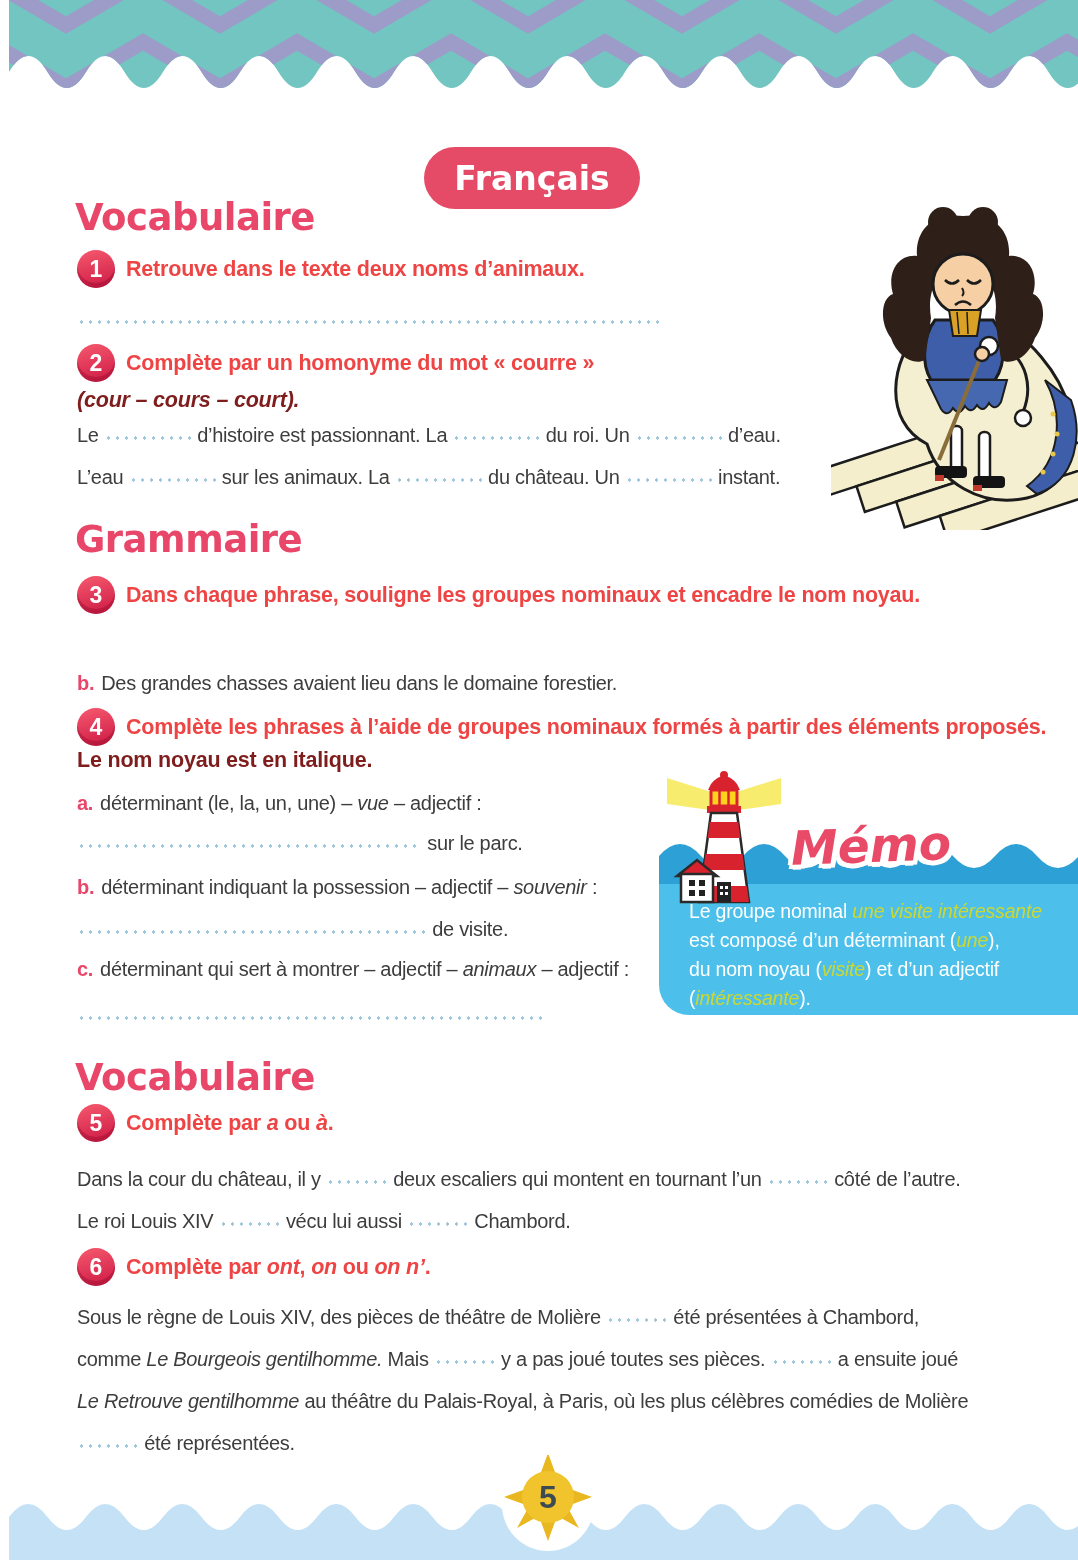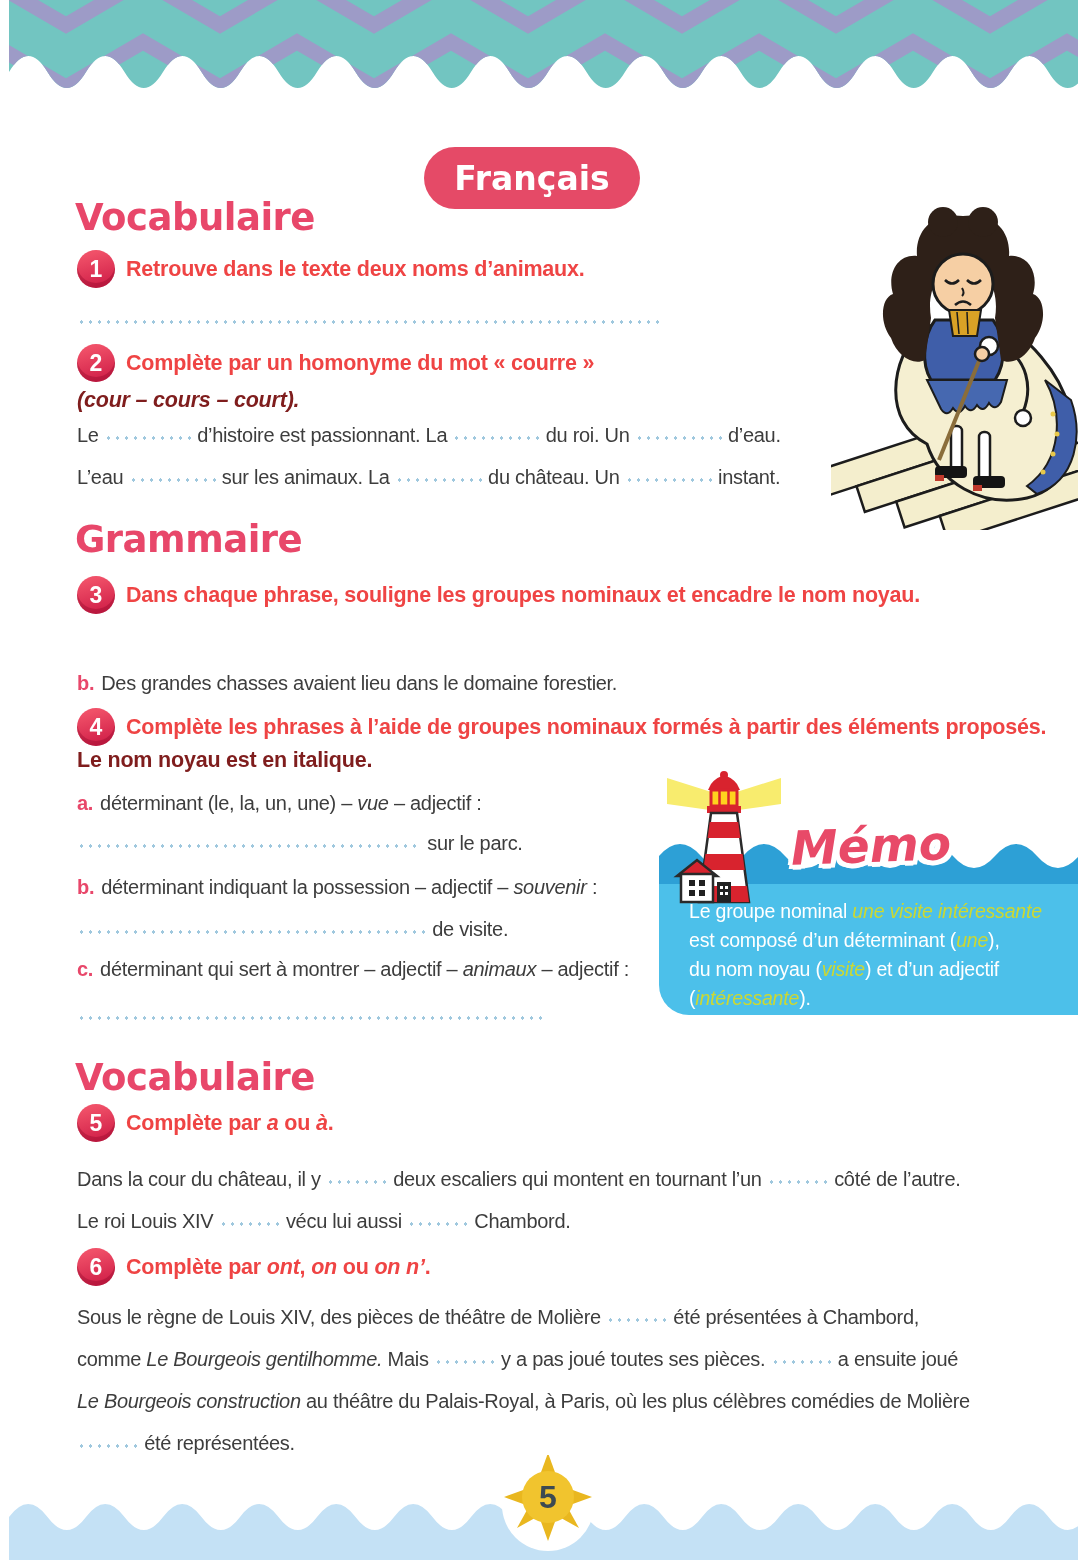--- a/index.html
+++ b/index.html
@@ -210,21 +210,21 @@
   </div>
   <div class="body-line" style="top:1168px"><span class="seg">Dans la cour du château, il y </span><span class="blank" style="width: 62px;"></span><span class="seg"> deux escaliers qui montent en tournant l’un </span><span class="blank" style="width: 62px;"></span><span class="seg"> côté de l’autre.</span></div>
   <div class="body-line" style="top:1210px"><span class="seg">Le roi Louis XIV </span><span class="blank" style="width: 62px;"></span><span class="seg"> vécu lui aussi </span><span class="blank" style="width: 62px;"></span><span class="seg"> Chambord.</span></div>
 
   <div class="ex-row" style="top:1252px">
     <div class="badge">6</div>
     <div class="instr"><span class="seg">Complète par </span><span class="seg seg-italic">ont</span><span class="seg">, </span><span class="seg seg-italic">on</span><span class="seg"> ou </span><span class="seg seg-italic">on n’</span><span class="seg">.</span></div>
   </div>
   <div class="body-line" style="top:1306px"><span class="seg">Sous le règne de Louis XIV, des pièces de théâtre de Molière </span><span class="blank" style="width: 62px;"></span><span class="seg"> été présentées à Chambord,</span></div>
   <div class="body-line" style="top:1348px"><span class="seg">comme </span><span class="seg seg-italic">Le Bourgeois gentilhomme.</span><span class="seg"> Mais </span><span class="blank" style="width: 62px;"></span><span class="seg"> y a pas joué toutes ses pièces. </span><span class="blank" style="width: 62px;"></span><span class="seg"> a ensuite joué</span></div>
-  <div class="body-line" style="top:1390px"><span class="seg seg-italic">Le Bourgeois construction</span><span class="seg"> au théâtre du Palais-Royal, à Paris, où les plus célèbres comédies de Molière</span></div>
+  <div class="body-line" style="top:1390px"><span class="seg seg-italic">Le Retrouve gentilhomme</span><span class="seg"> au théâtre du Palais-Royal, à Paris, où les plus célèbres comédies de Molière</span></div>
   <div class="body-line" style="top:1432px"><span class="blank" style="width: 62px;"></span><span class="seg"> été représentées.</span></div>
 
   <svg class="band" style="top:1455px" width="1078" height="105" viewBox="0 0 1078 105">
     <path fill="#c4e1f5" d="M0,62 Q19.25,36 38.5,62 T77,62 T115.5,62 T154,62 T192.5,62 T231,62 T269.5,62 T308,62 T346.5,62 T385,62 T423.5,62 T462,62 T500.5,62 T539,62 T577.5,62 T616,62 T654.5,62 T693,62 T731.5,62 T770,62 T808.5,62 T847,62 T885.5,62 T924,62 T962.5,62 T1001,62 T1039.5,62 T1078,62 V105 H0 Z"></path>
     <circle cx="539" cy="50" r="46" fill="#ffffff"></circle>
     <g>
       <g fill="#e9b71f">
         <polygon points="539,-2 531,20 547,20"></polygon>
         <polygon points="539,86 531,64 547,64"></polygon>
         <polygon points="583,42 561,34 561,50"></polygon>

